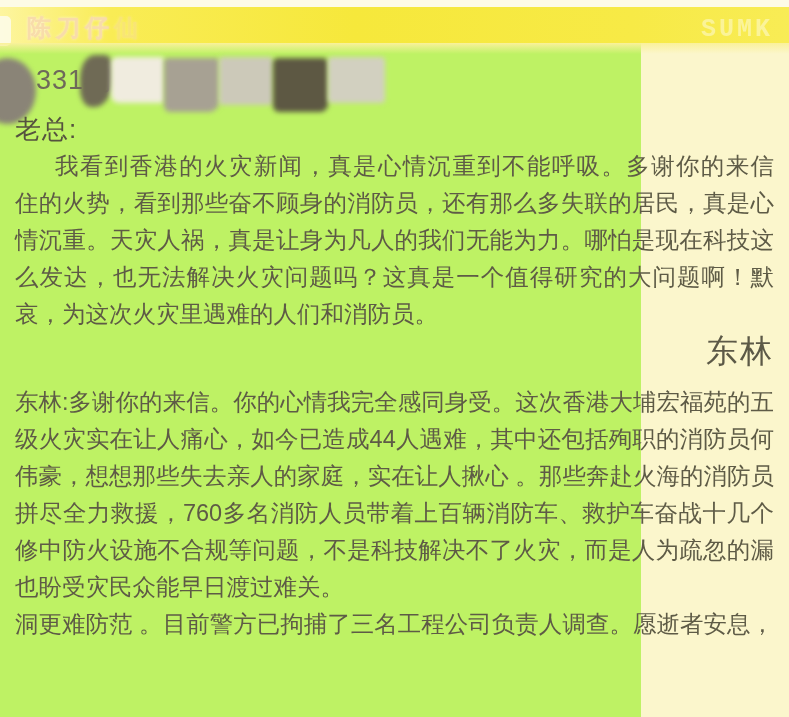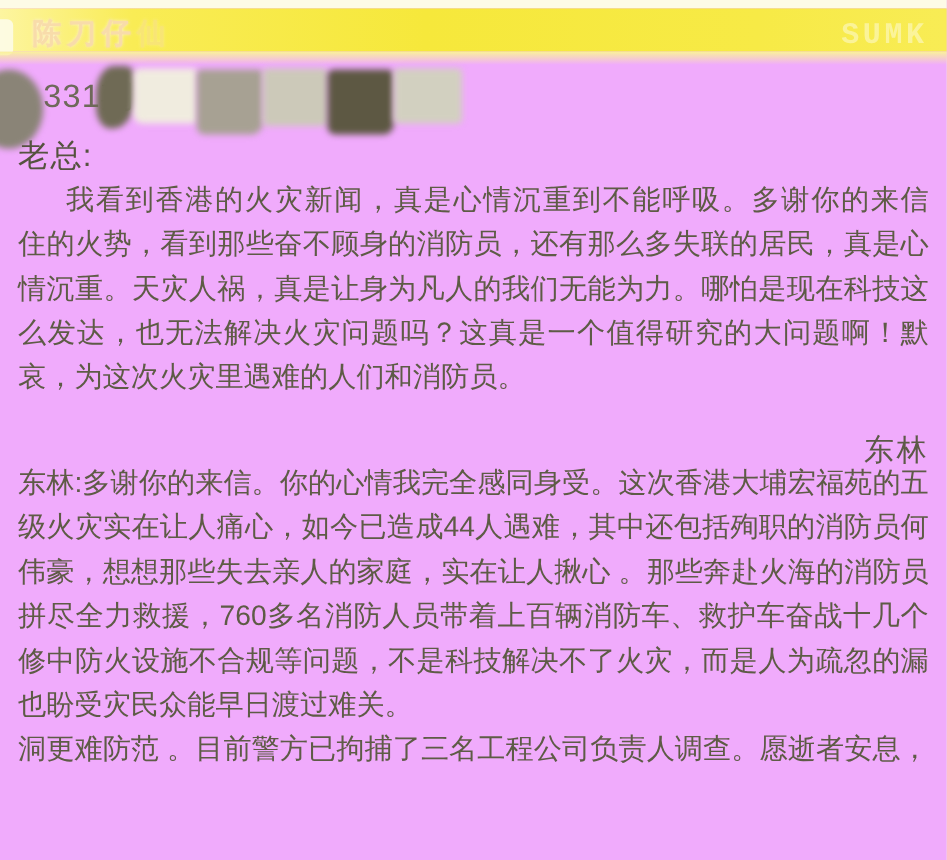--- a/index.html
+++ b/index.html
@@ -2,21 +2,21 @@
 <html><head>
 <meta charset="utf-8">
 <style>
   html, body { margin:0; padding:0; }
   body {
     width:789px; height:717px;
     background:#fbf6cc;
     font-family:"Liberation Sans", sans-serif;
     overflow:hidden;
   }
-  .page { position:relative; width:789px; height:717px; background:#f0abfc; }
+  .page { position:relative; width:641px; height:717px; background:#bef264; }
 
   
   .top-strip { position:absolute; top:0; left:0; width:789px; height:7px; background:#fdfbe6; }
 
   
   .topbar {
     position:absolute; top:7px; left:0; width:789px; height:36px;
     background:linear-gradient(to right,#fdf5a0 0%, #f9ec55 14%, #f6e83b 45%, #f7ea46 80%, #f8ec55 100%);
   }
   .bar-fade {
@@ -64,21 +64,21 @@
   }
   .line {
     font-size:23.5px; line-height:37px;
     white-space:nowrap;
     text-align:justify; text-align-last:justify;
     color:#5e5b46;
   }
   .line.plain { text-align-last:left; }
   .line.indent { text-indent:40px; }
   .signature {
-    font-size:25px; line-height:37px; text-align:right; color:#5c5947; letter-spacing:2px;margin-top:24px;
+    font-size:32px; line-height:37px; text-align:right; color:#5c5947; letter-spacing:2px;
   }
 </style>
 </head>
 <body>
 
 <div class="page">
 
   <div class="top-strip"></div>
 
   <div class="topbar">

